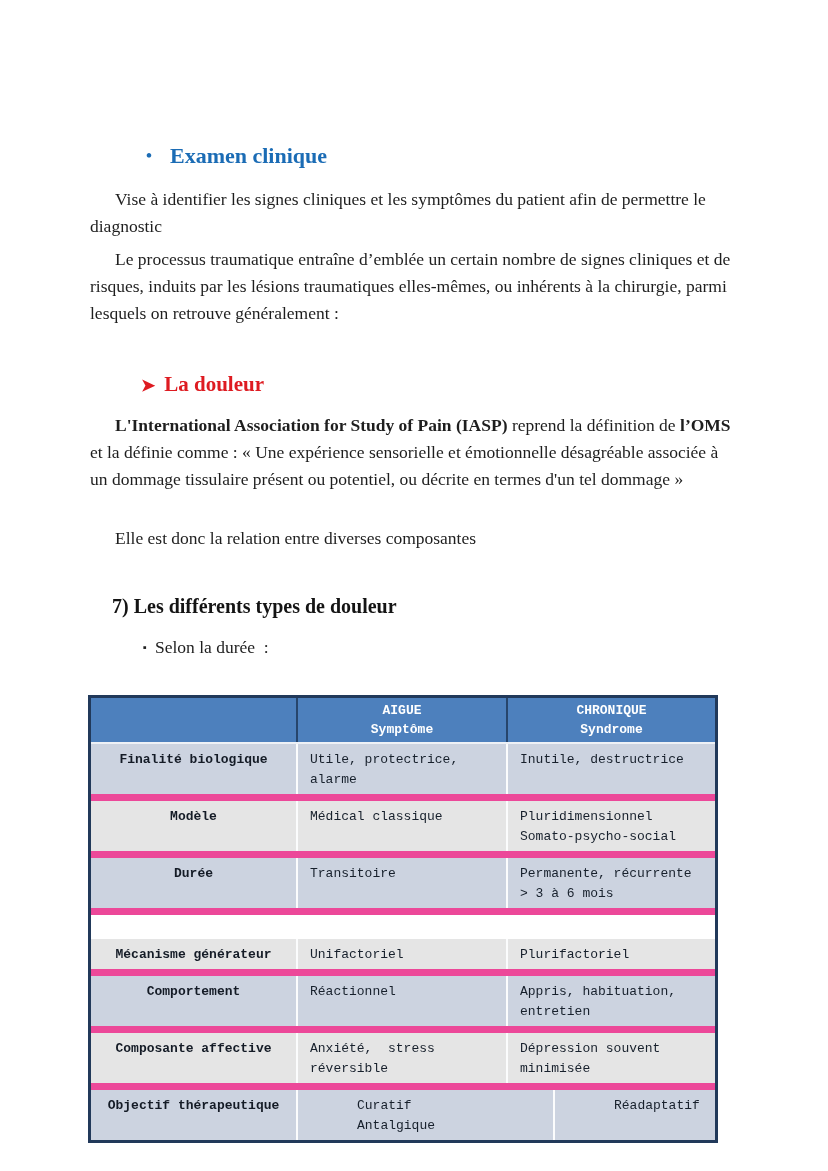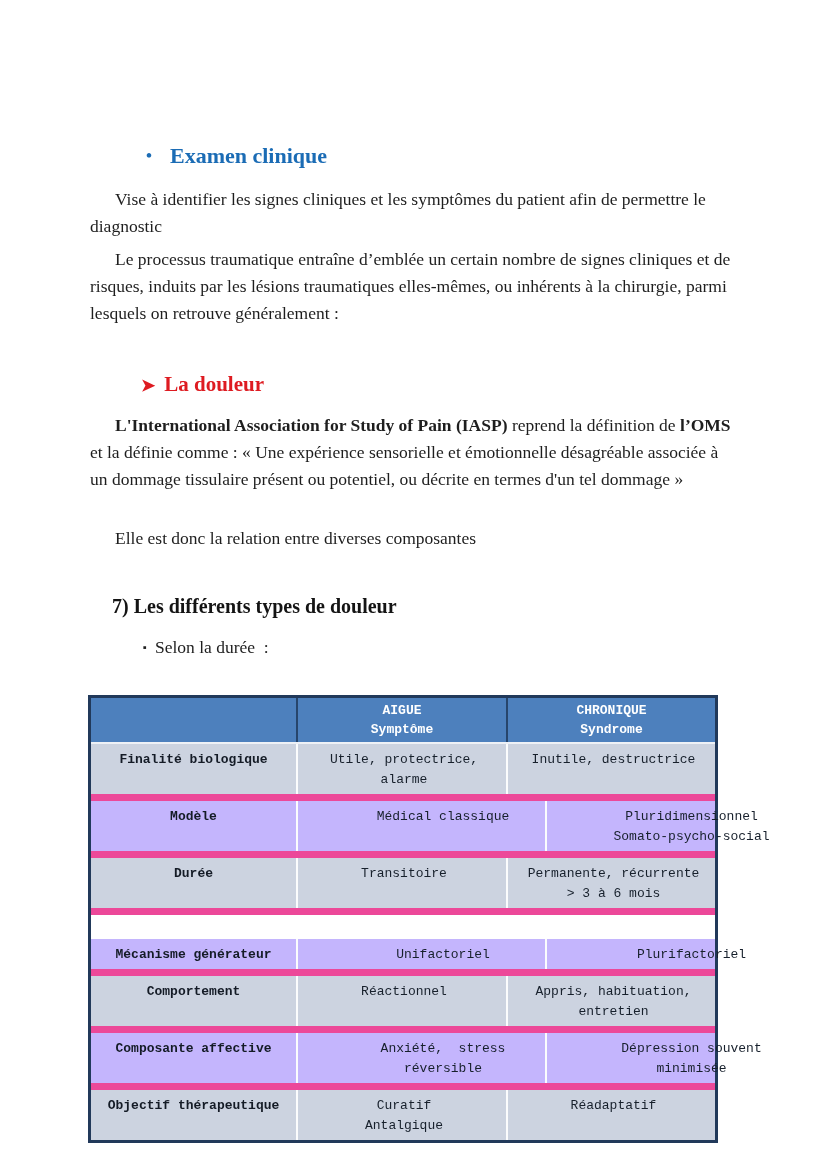--- a/index.html
+++ b/index.html
@@ -70,37 +70,37 @@
     box-sizing:border-box;
   }
   .t-hcell:last-child{border-right:none;}
   .t-row{
     display:grid;grid-template-columns:207px 210px 207px;
     border-bottom:7px solid #ec4899;
     box-sizing:border-box;
   }
   .t-row:last-child{border-bottom:none;}
   .t-row.dark{background:#ccd3e0;}
-  .t-row.light{background:#c4b5fd;gap:39px;}
+  .t-row.light{background:#e5e5e5;}
   #table-body .t-row:nth-child(1){min-height:44px;}
   #table-body .t-row:nth-child(2){min-height:47px;}
   #table-body .t-row:nth-child(3){min-height:45px;}
   #table-body .t-row:nth-child(4){min-height:30px;margin-top:24px;}
   #table-body .t-row:nth-child(5){min-height:45px;}
   #table-body .t-row:nth-child(6){min-height:41px;}
-  #table-body .t-row:nth-child(7){min-height:48px;}
+  #table-body .t-row:nth-child(7){min-height:48px;gap:47px;}
   .t-cell{
     padding:6px 8px 4px 8px;
     white-space:pre-wrap;line-height:20px;
     border-right:2px solid #fbfcfd;
     box-sizing:border-box;
   }
   .t-cell:last-child{border-right:none;}
   .t-cell.label{font-weight:bold;text-align:center;color:#141b26;}
-  .t-cell.val{padding-left:12px;text-align:center;}
+  .t-cell.val{padding-left:12px;}
 </style>
 </head>
 <body>
 
 <div class="page">
 
   <div class="h-blue">
     <span class="dot">•</span>
     <span>Examen clinique</span>
   </div>

